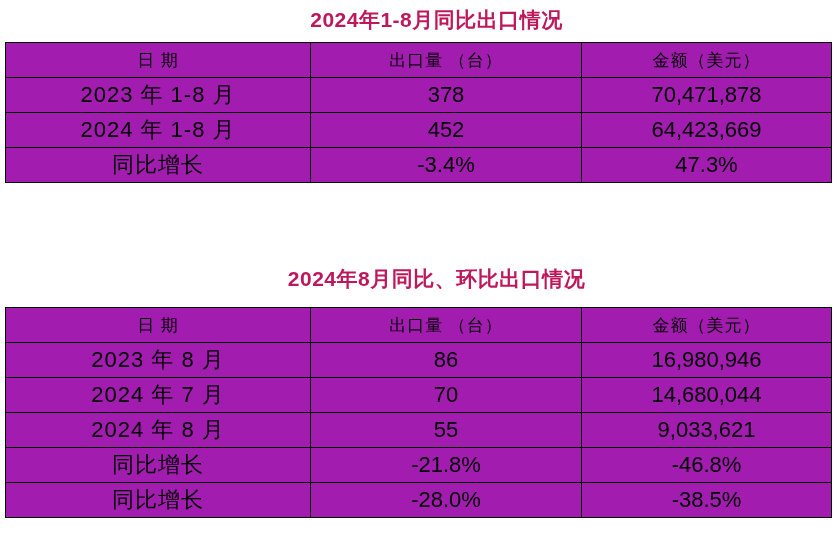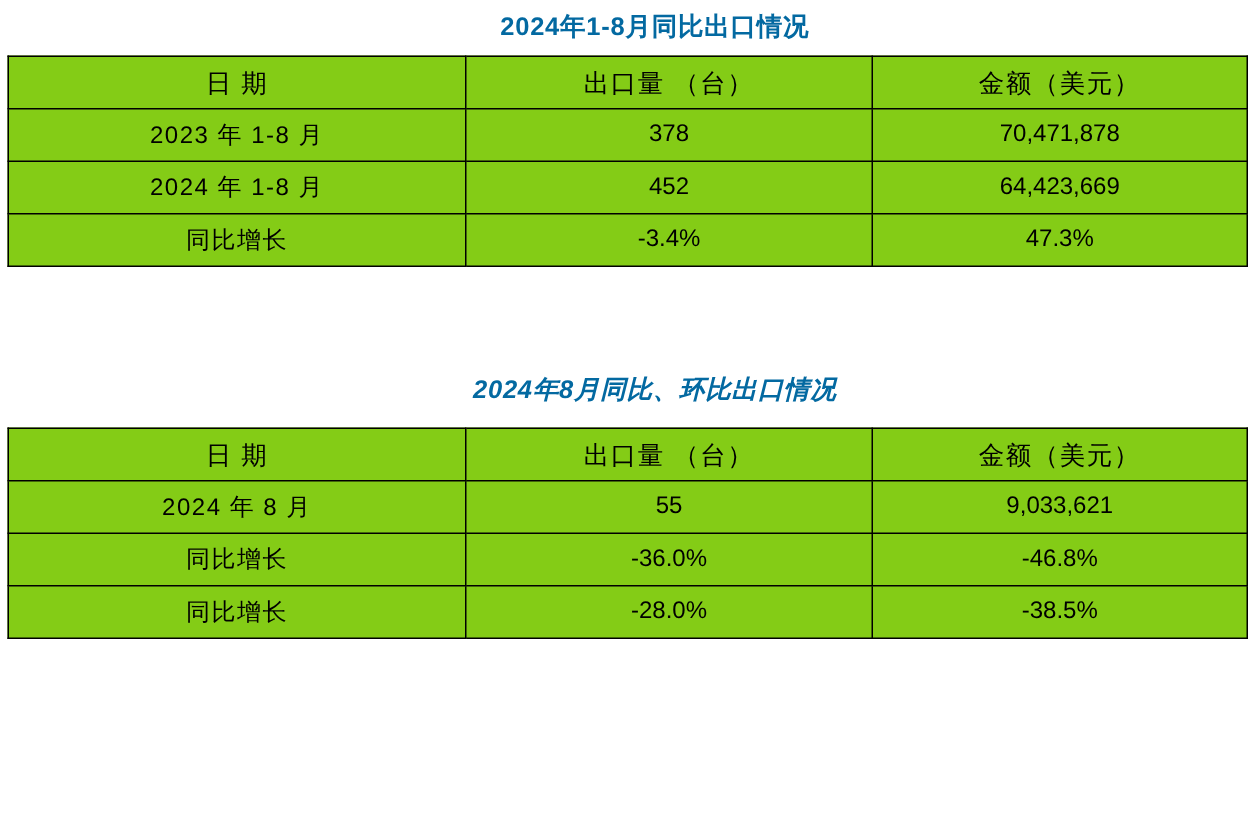--- a/index.html
+++ b/index.html
@@ -16,40 +16,40 @@
   }
   .page {
     position: relative;
     width: 837px;
     height: 549px;
     box-sizing: border-box;
   }
   .section-title {
     text-align: center;
     font-weight: bold;
-    font-size: 17px;
+    font-size: 21px;
     letter-spacing: 0.5px;
-    color: #0369a1;
+    color: #be185d;
     padding-left: 36px;
   }
   .title-1 { margin-top: 6px; margin-bottom: 0; }
-  .title-2 { margin-top: 4px; margin-bottom: 0; font-style: italic; }
+  .title-2 { margin-top: 16px; margin-bottom: 0; }
 
   table.data-table {
     border-collapse: collapse;
     table-layout: fixed;
     width: 826px;
     margin: 0 auto;
-    background: #84cc16;
+    background: #a21caf;
   }
   table.data-table td {
     border: 1px solid #000000;
     text-align: center;
     vertical-align: middle;
-    font-size: 16px;
+    font-size: 22px;
     color: #000;
     padding: 0;
   }
   table.data-table td.head {
     font-size: 17px;
     letter-spacing: 1px;
   }
   .col-a { width: 305px; }
   .col-b { width: 271px; }
   .col-c { width: 250px; }
@@ -115,27 +115,37 @@
         <col class="col-b">
         <col class="col-c">
     </colgroup>
     <tbody>
       <tr class="row-h">
         <td class="head cell-label">日   期</td>
         <td class="head">出口量 （台）</td>
         <td class="head">金额（美元）</td>
       </tr>
       <tr class="row-d">
+        <td class="cell-label">2023 年 8 月</td>
+        <td>86</td>
+        <td>16,980,946</td>
+      </tr>
+      <tr class="row-d">
+        <td class="cell-label">2024 年 7 月</td>
+        <td>70</td>
+        <td>14,680,044</td>
+      </tr>
+      <tr class="row-d">
         <td class="cell-label">2024 年 8 月</td>
         <td>55</td>
         <td>9,033,621</td>
       </tr>
       <tr class="row-d">
         <td class="cell-label">同比增长</td>
-        <td>-36.0%</td>
+        <td>-21.8%</td>
         <td>-46.8%</td>
       </tr>
       <tr class="row-d">
         <td class="cell-label">同比增长</td>
         <td>-28.0%</td>
         <td>-38.5%</td>
       </tr>
     </tbody>
   </table>
 

